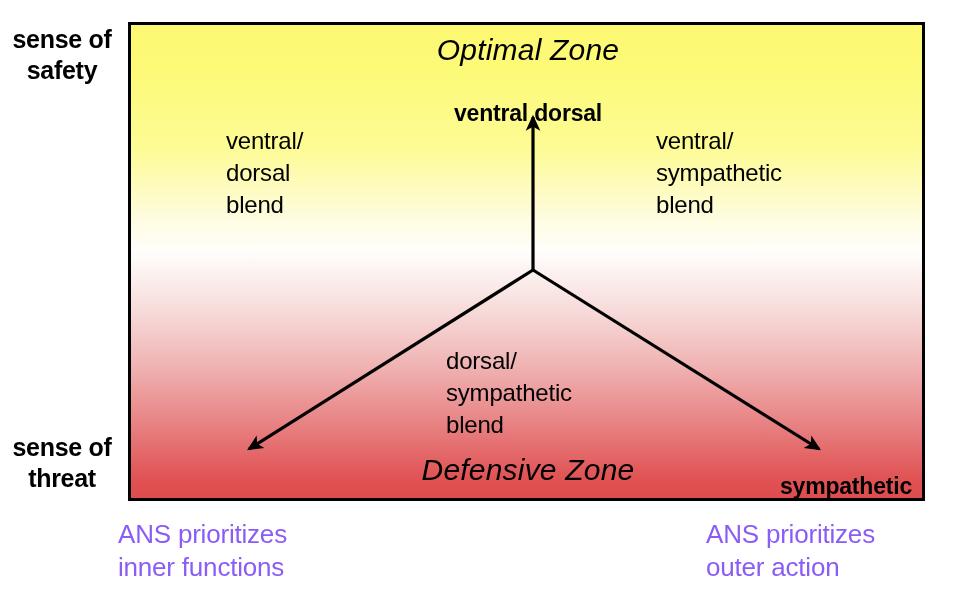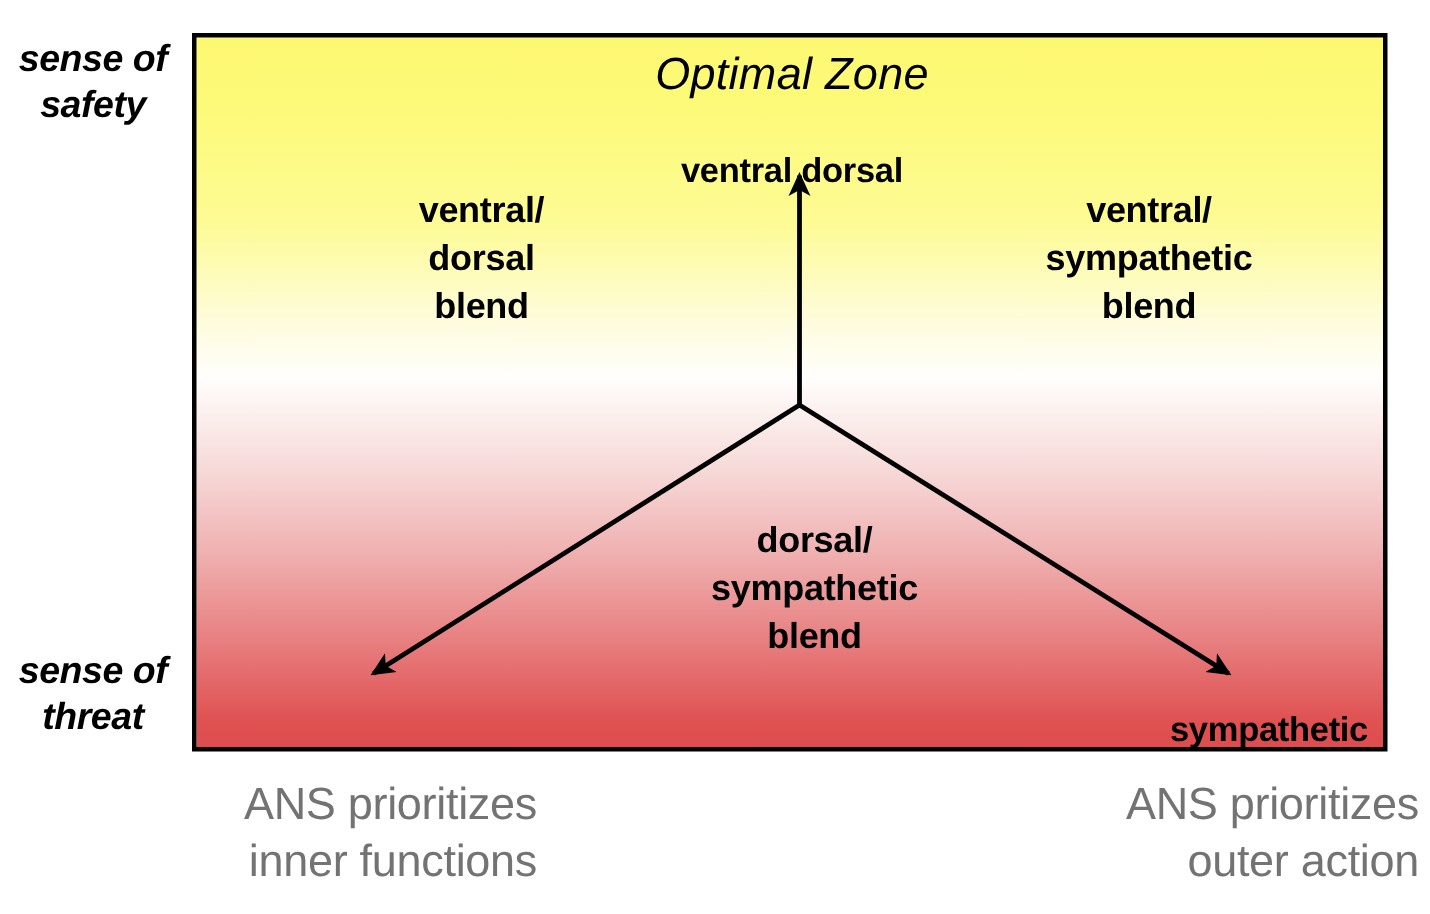--- a/index.html
+++ b/index.html
@@ -25,33 +25,32 @@
   
   .axis-label {
     position: absolute;
     text-align: center;
     font-family: "Liberation Sans", sans-serif;
     font-weight: 700;
     font-size: 25px;
     line-height: 1.22;
     color: #000000;
     letter-spacing: -0.3px;
-    font-style: italic;
   }
   #label-safety   { left: 0px;  top: 24px;  width: 124px; }
   #label-threat   { left: 0px;  top: 432px; width: 124px; }
 
   .bottom-label {
     position: absolute;
-    text-align: right;
+    text-align: left;
     font-family: "Liberation Sans", sans-serif;
     font-weight: 400;
-    font-size: 30px;
+    font-size: 26px;
     line-height: 1.28;
-    color: #737373;
+    color: #8b5cf6;
     letter-spacing: -0.2px;
   }
   #label-inner { left: 118px; top: 518px; width: 240px; }
   #label-outer { left: 706px; top: 518px; width: 240px; }
 
   
   #panel {
     position: absolute;
     left: 128px;
     top: 22px;
@@ -99,23 +98,22 @@
     line-height: 1.0;
     color: #000000;
     letter-spacing: -0.2px;
   }
   #ventral-vagus   { left: 302px; top: 77px;  width: 190px; }
   #dorsal-vagus    { left: 20px;  top: 450px; width: 200px; }
   #sympathetic     { left: 615px; top: 450px; width: 200px; }
 
   .blend-label {
     position: absolute;
-    text-align: center;
     font-family: "Liberation Sans", sans-serif;
-    font-weight: 700;
+    font-weight: 400;
     font-size: 24px;
     line-height: 1.33;
     color: #000000;
     letter-spacing: -0.2px;
     white-space: pre-line;
   }
   #blend-left   { left: 95px;  top: 100px; width: 190px; }
   #blend-right  { left: 525px; top: 100px; width: 220px; }
   #blend-bottom { left: 315px; top: 320px; width: 194px; }
 
@@ -153,20 +151,21 @@
           <path d="M 0 0.6 L 9.6 5 L 0 9.4 L 2.4 5 Z" fill="#000000"></path>
         </marker>
       </defs>
       <line x1="402" y1="245" x2="402" y2="92" stroke="#000000" stroke-width="3.2" marker-end="url(#ah)"></line>
       <line x1="402" y1="245" x2="118" y2="424" stroke="#000000" stroke-width="3.2" marker-end="url(#ah)"></line>
       <line x1="402" y1="245" x2="688" y2="424" stroke="#000000" stroke-width="3.2" marker-end="url(#ah)"></line>
     </svg>
 
     <div class="zone-title" id="optimal-zone">Optimal Zone</div>
 
+    <div class="zone-title" id="defensive-zone">Defensive Zone</div>
 
     <div class="node-label" id="ventral-vagus">ventral dorsal</div>
 
 
     <div class="node-label" id="sympathetic">sympathetic</div>
 
     <div class="blend-label" id="blend-left">ventral/
 dorsal
 blend</div>
 

